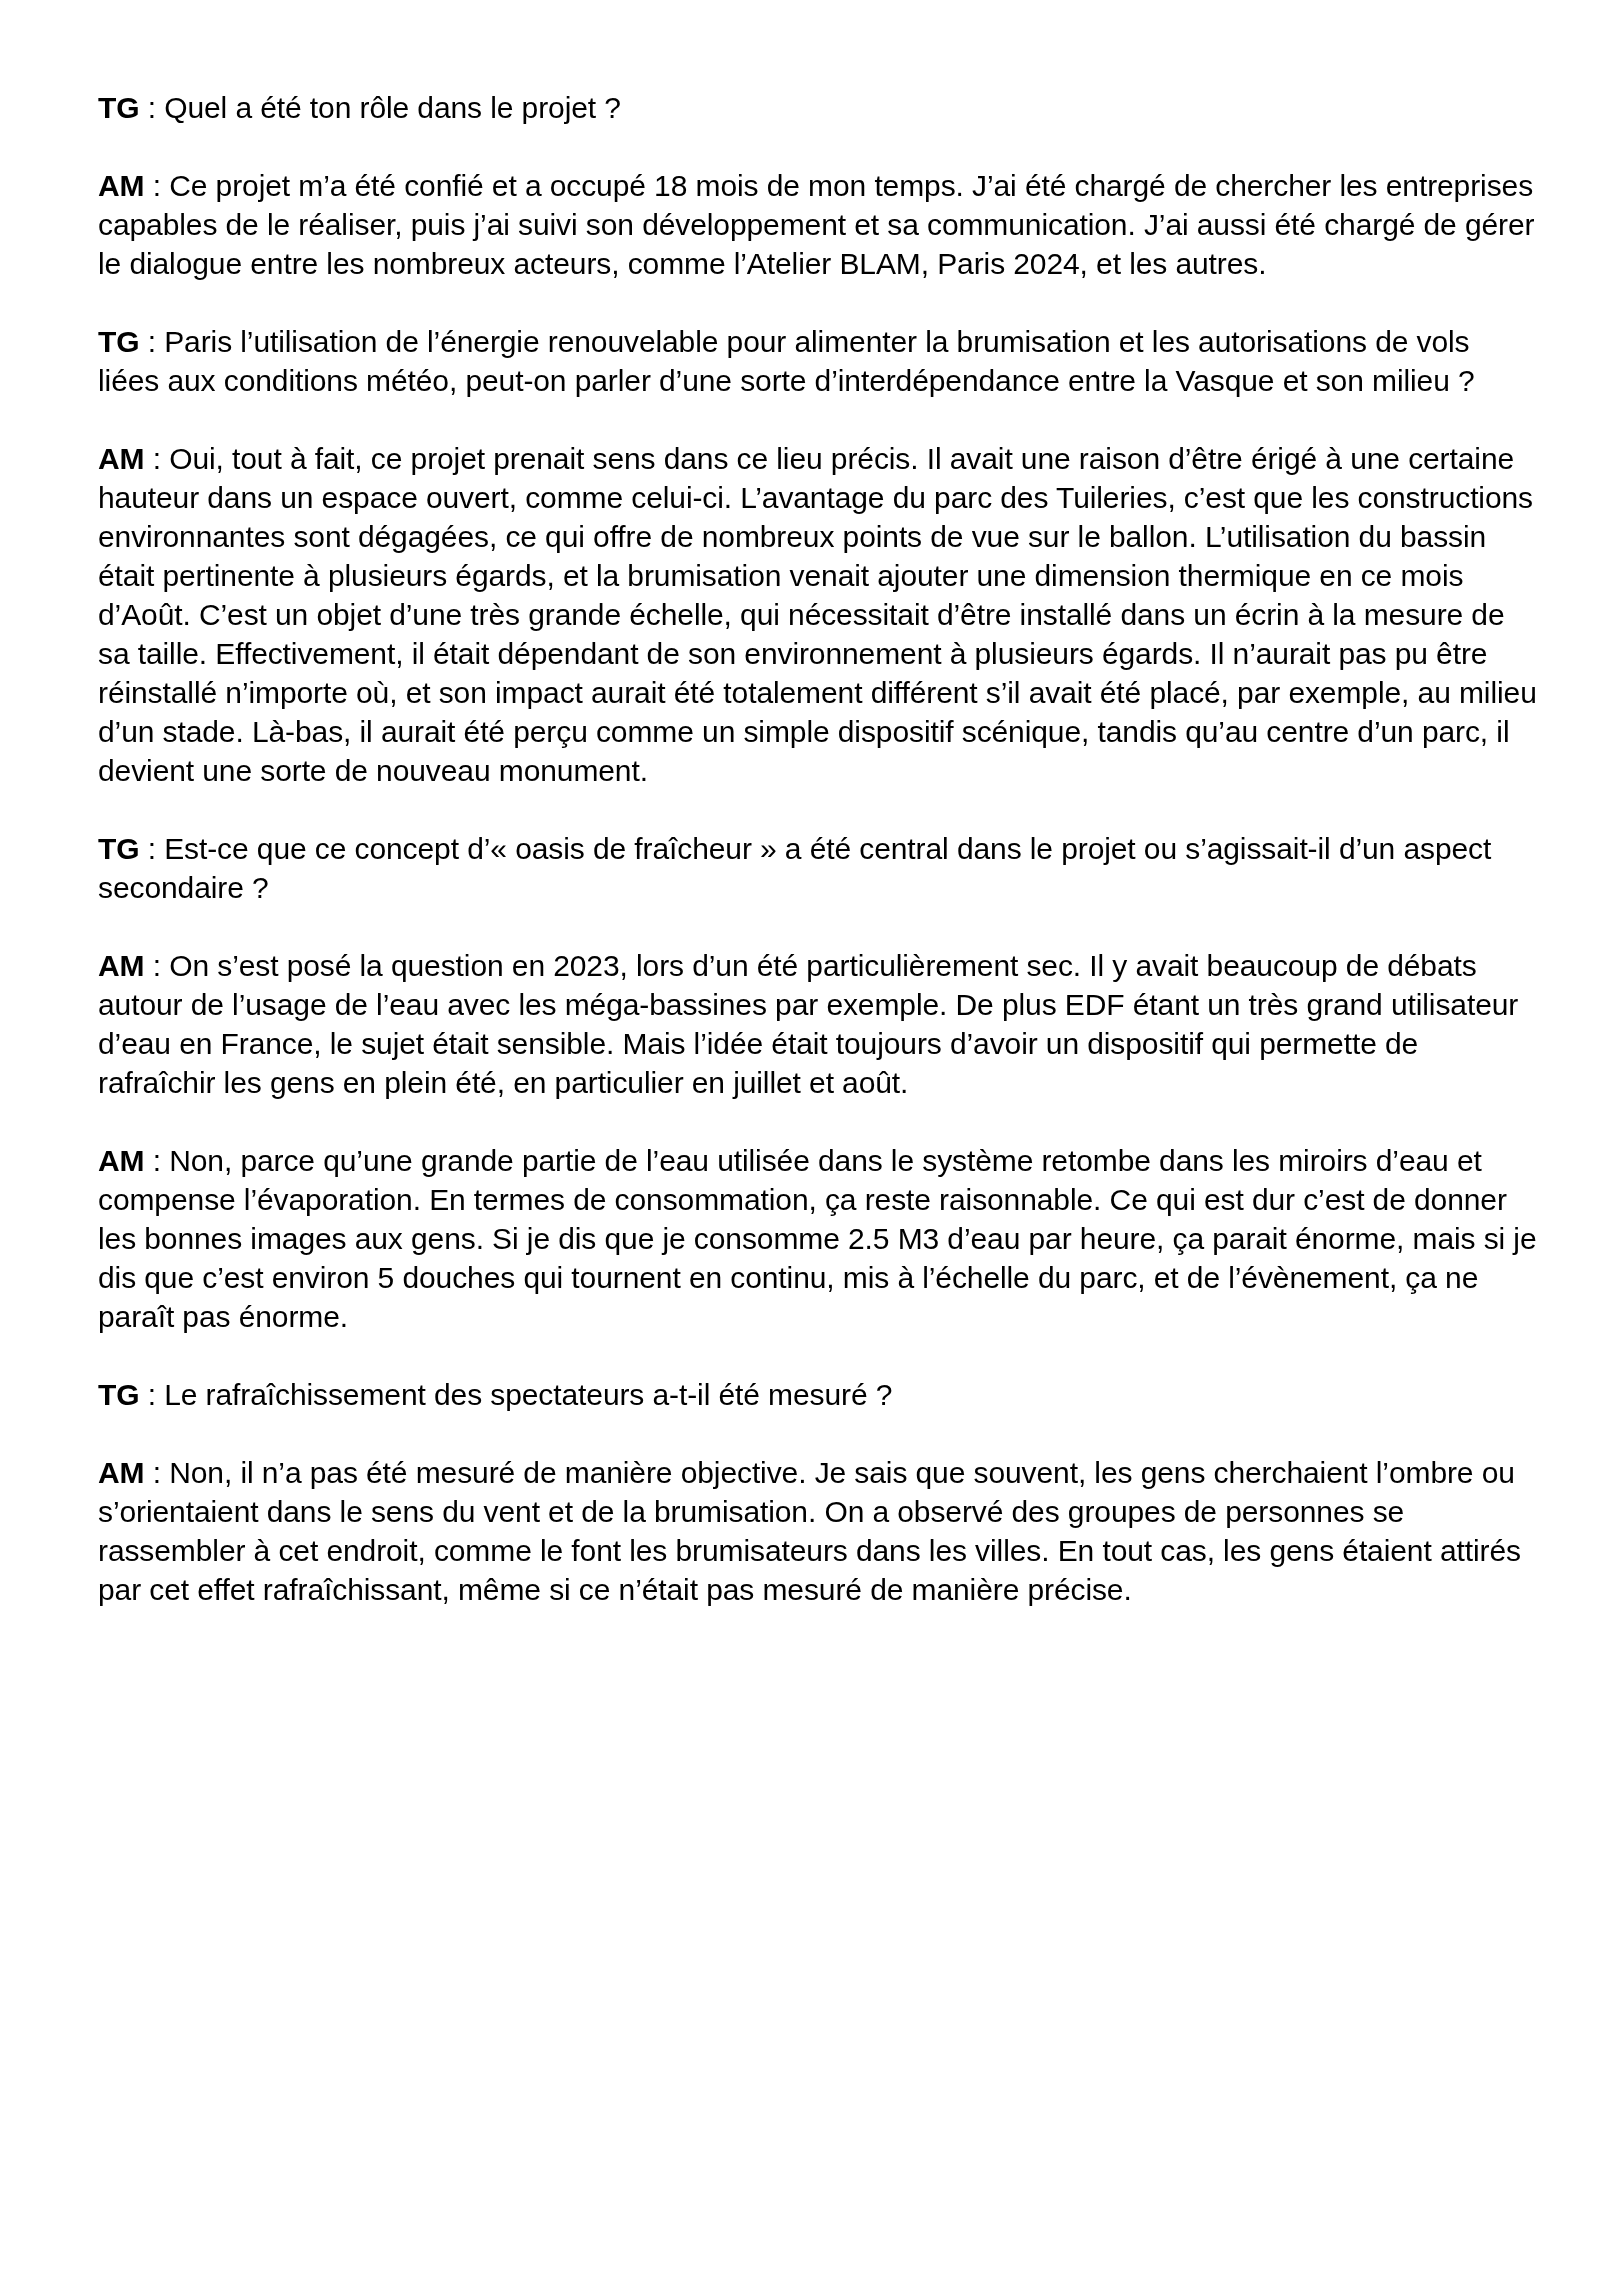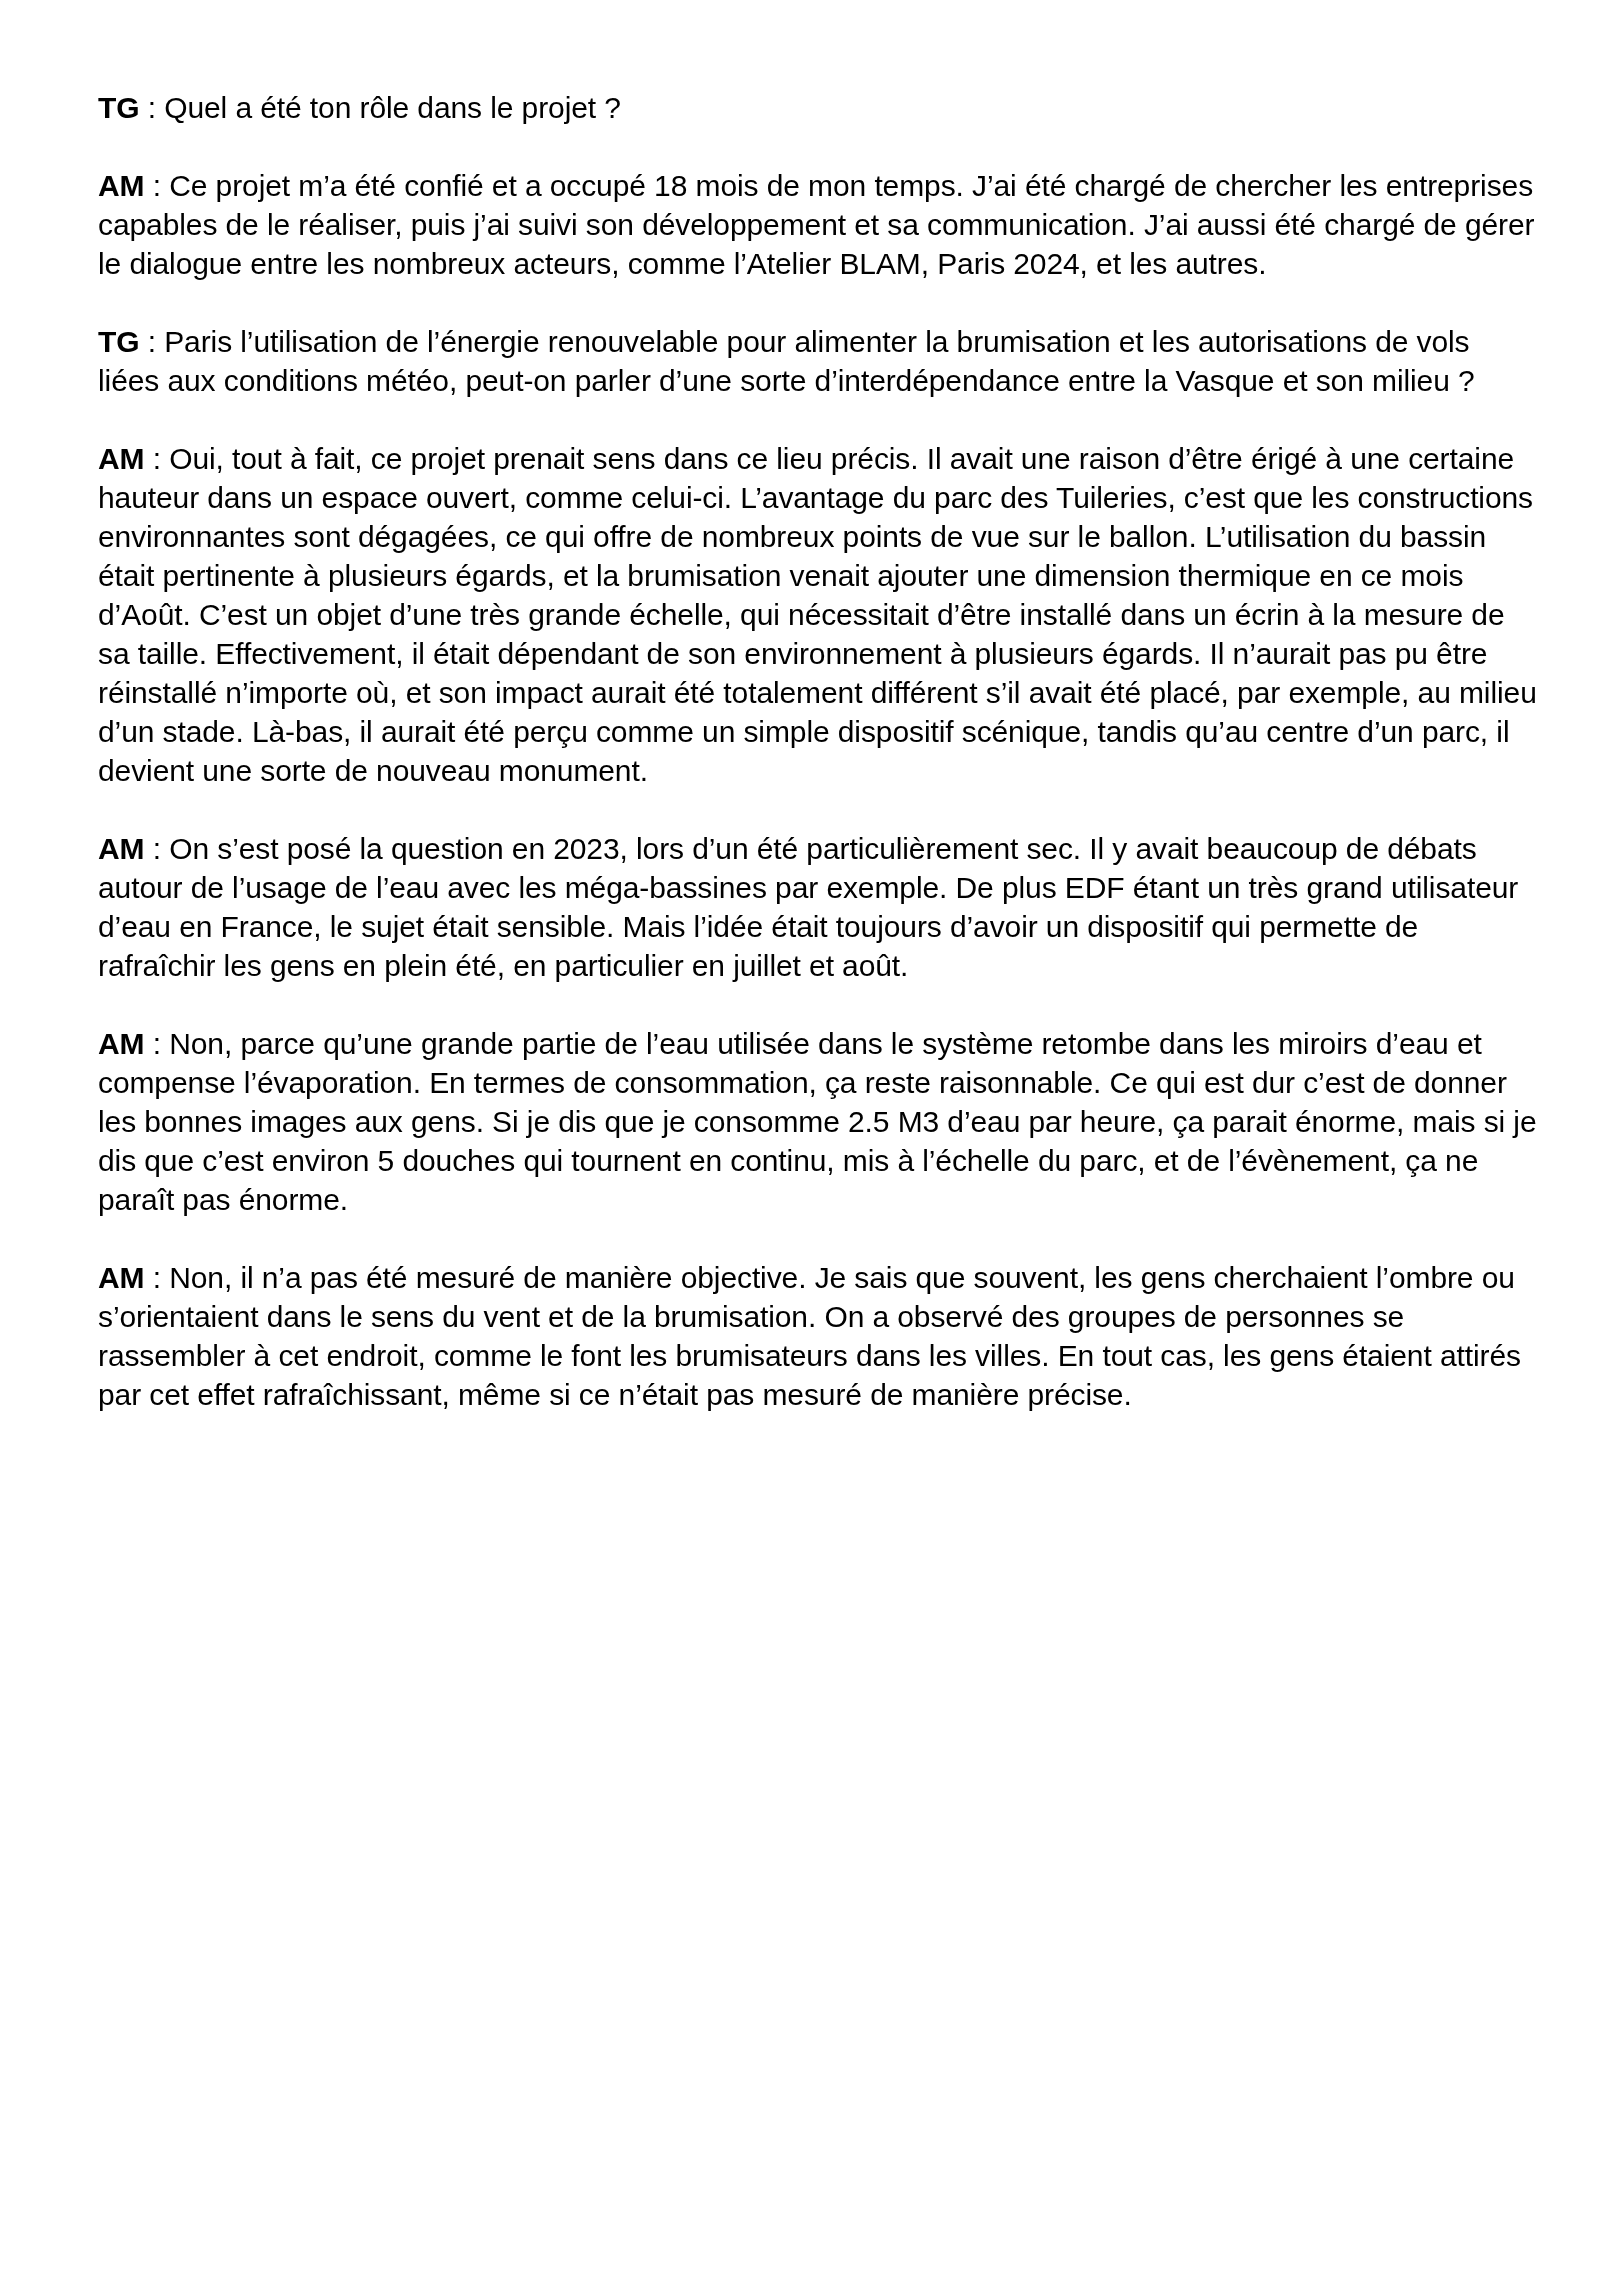--- a/index.html
+++ b/index.html
@@ -47,22 +47,28 @@
   <p class="para">
     <span class="speaker">AM</span><span class="sep"> : </span><span>Ce projet m’a été confié et a occupé 18 mois de mon temps. J’ai été chargé de chercher les entreprises capables de le réaliser, puis j’ai suivi son développement et sa communication. J’ai aussi été chargé de gérer le dialogue entre les nombreux acteurs, comme l’Atelier BLAM, Paris 2024, et les autres.</span>
   </p>
   <p class="para">
     <span class="speaker">TG</span><span class="sep"> : </span><span>Paris l’utilisation de l’énergie renouvelable pour alimenter la brumisation et les autorisations de vols liées aux conditions météo, peut-on parler d’une sorte d’interdépendance entre la Vasque et son milieu ?</span>
   </p>
   <p class="para">
     <span class="speaker">AM</span><span class="sep"> : </span><span>Oui, tout à fait, ce projet prenait sens dans ce lieu précis. Il avait une raison d’être érigé à une certaine hauteur dans un espace ouvert, comme celui-ci. L’avantage du parc des Tuileries, c’est que les constructions environnantes sont dégagées, ce qui offre de nombreux points de vue sur le ballon. L’utilisation du bassin était pertinente à plusieurs égards, et la brumisation venait ajouter une dimension thermique en ce mois d’Août. C’est un objet d’une très grande échelle, qui nécessitait d’être installé dans un écrin à la mesure de sa taille. Effectivement, il était dépendant de son environnement à plusieurs égards. Il n’aurait pas pu être réinstallé n’importe où, et son im­pact aurait été totalement différent s’il avait été placé, par exemple, au milieu d’un stade. Là-bas, il aurait été perçu comme un simple dispositif scénique, tandis qu’au centre d’un parc, il devient une sorte de nouveau monument.</span>
   </p>
   <p class="para">
+    <span class="speaker">TG</span><span class="sep"> : </span><span>Est-ce que ce concept d’« oasis de fraîcheur » a été central dans le projet ou s’agissait-il d’un aspect secondaire ?</span>
+  </p>
+  <p class="para">
     <span class="speaker">AM</span><span class="sep"> : </span><span>On s’est posé la question en 2023, lors d’un été particulièrement sec. Il y avait beaucoup de débats autour de l’usage de l’eau avec les méga-bassines par exemple. De plus EDF étant un très grand utilisateur d’eau en France, le sujet était sensible. Mais l’idée était toujours d’avoir un dispo­sitif qui permette de rafraîchir les gens en plein été, en particulier en juillet et août.</span>
   </p>
   <p class="para">
     <span class="speaker">AM</span><span class="sep"> : </span><span>Non, parce qu’une grande partie de l’eau utilisée dans le système retombe dans les miroirs d’eau et compense l’évaporation. En termes de consommation, ça reste raisonnable. Ce qui est dur c’est de donner les bonnes images aux gens. Si je dis que je consomme 2.5 M3 d’eau par heure, ça parait énorme, mais si je dis que c’est environ 5 douches qui tournent en continu, mis à l’échelle du parc, et de l’évènement, ça ne paraît pas énorme.</span>
+  </p>
+  <p class="para">
+    <span class="speaker">TG</span><span class="sep"> : </span><span>Le rafraîchissement des spectateurs a-t-il été mesuré ?</span>
   </p>
   <p class="para">
     <span class="speaker">AM</span><span class="sep"> : </span><span>Non, il n’a pas été mesuré de manière objective. Je sais que souvent, les gens cherchaient l’ombre ou s’orientaient dans le sens du vent et de la brumisation. On a observé des groupes de personnes se rassembler à cet endroit, comme le font les brumisateurs dans les villes. En tout cas, les gens étaient attirés par cet effet rafraîchissant, même si ce n’était pas mesuré de manière précise.</span>
   </p>
 </div>
 
 
 </body></html>

